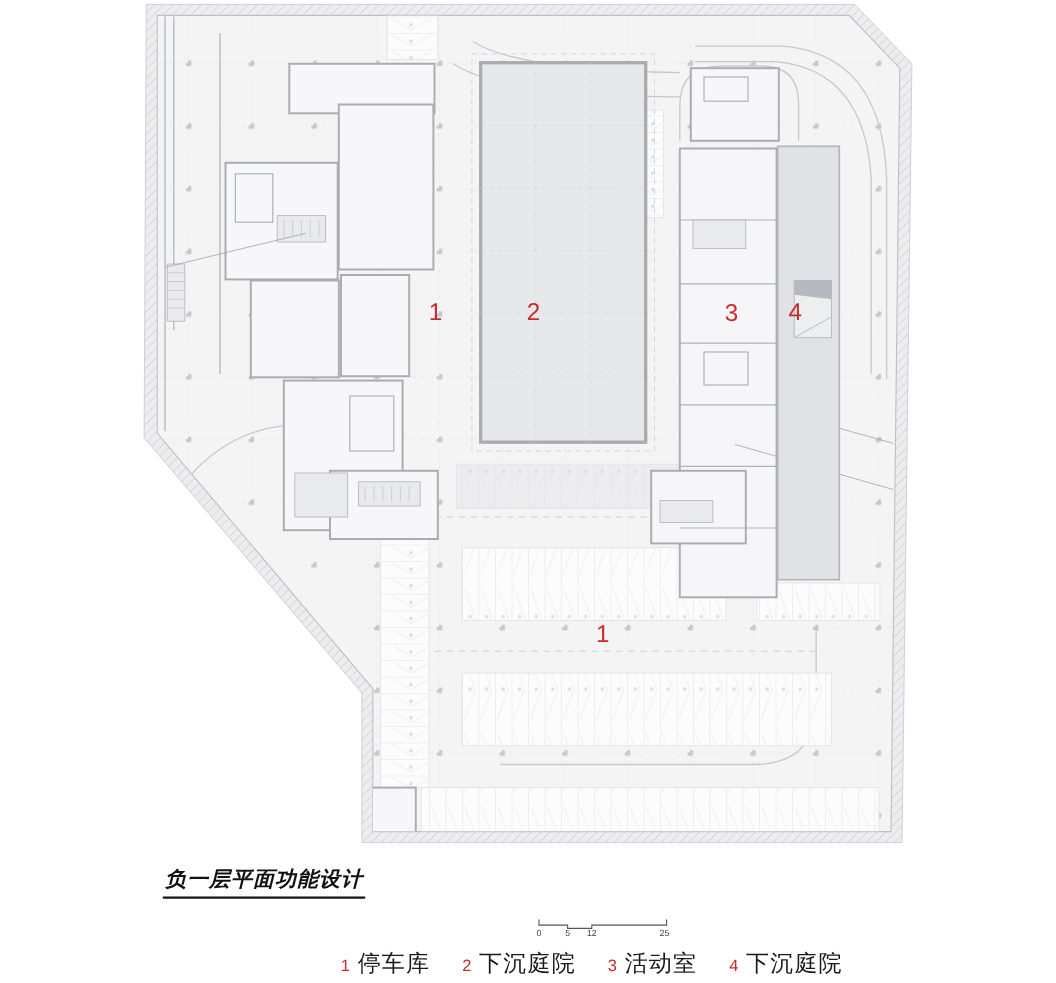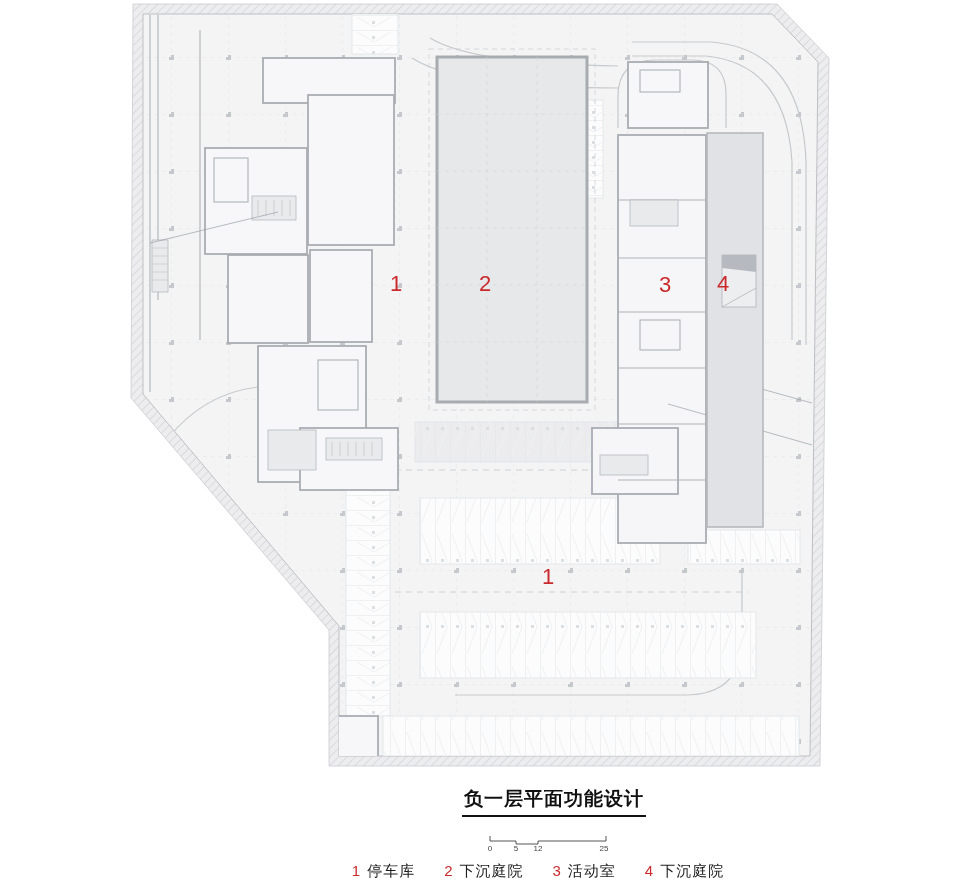--- a/index.html
+++ b/index.html
@@ -2,31 +2,31 @@
 <html><head>
 <meta charset="utf-8">
 <style>
   html,body{margin:0;padding:0;background:#ffffff;}
   .canvas{position:relative;width:960px;height:894px;background:#ffffff;overflow:hidden;
           font-family:"Liberation Sans","DejaVu Sans",sans-serif;}
   .plan-wrap{position:absolute;left:0;top:0;width:960px;height:780px;}
   .zone-marker{position:absolute;transform:translate(-50%,-50%);color:#cb2a2c;
                font-size:22px;font-weight:500;line-height:1;letter-spacing:0;}
   .footer{position:absolute;left:0;top:780px;width:960px;height:114px;}
-  .plan-title{position:absolute;left:148px;right:0;top:6px;text-align:center;}
+  .plan-title{position:absolute;left:148px;right:0;top:6px;font-style:italic;}
   .plan-title span{display:inline-block;font-size:19px;font-weight:bold;color:#111;
                    border-bottom:2px solid #111;padding:0 2px 3px 2px;letter-spacing:1px;}
   .scalebar{position:absolute;left:489px;top:53px;width:120px;height:22px;}
   .scalebar svg{position:absolute;left:0;top:0;}
   .scalebar .tick{position:absolute;top:11px;font-size:8px;color:#444;transform:translateX(-50%);}
   .legend{position:absolute;left:58px;right:-58px;top:82px;display:flex;
           justify-content:center;gap:29px;}
   .legend-item{display:flex;align-items:baseline;gap:7px;white-space:nowrap;}
   .legend-num{color:#cb2a2c;font-size:15px;font-weight:500;}
-  .legend-label{color:#1a1a1a;font-size:15px;letter-spacing:1px;}
+  .legend-label{color:#1a1a1a;font-size:21px;letter-spacing:1px;}
 </style>
 </head>
 <body>
 
 <div class="canvas">
 
   <div class="plan-wrap">
     <svg width="960" height="780" viewBox="0 0 960 780">
       <defs>
         <pattern id="hatch" width="6" height="6" patternUnits="userSpaceOnUse" patternTransform="rotate(45)">

